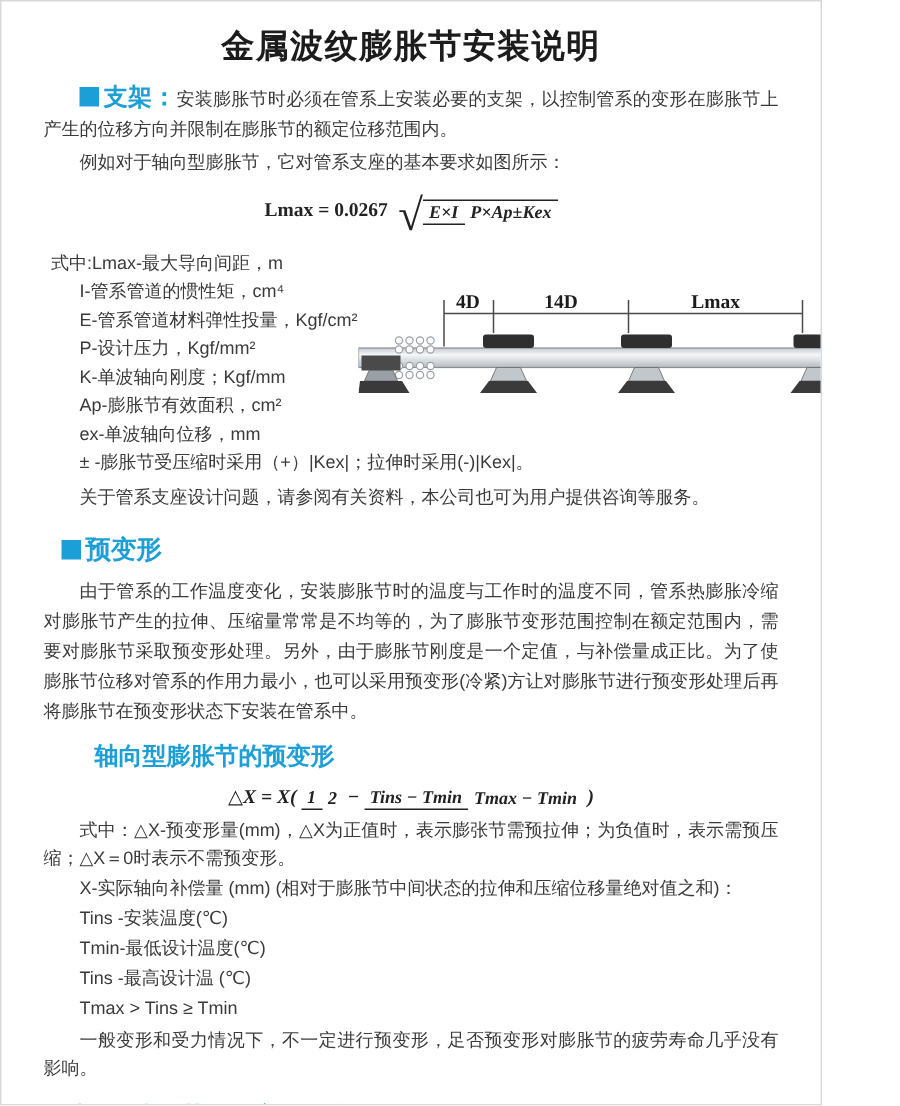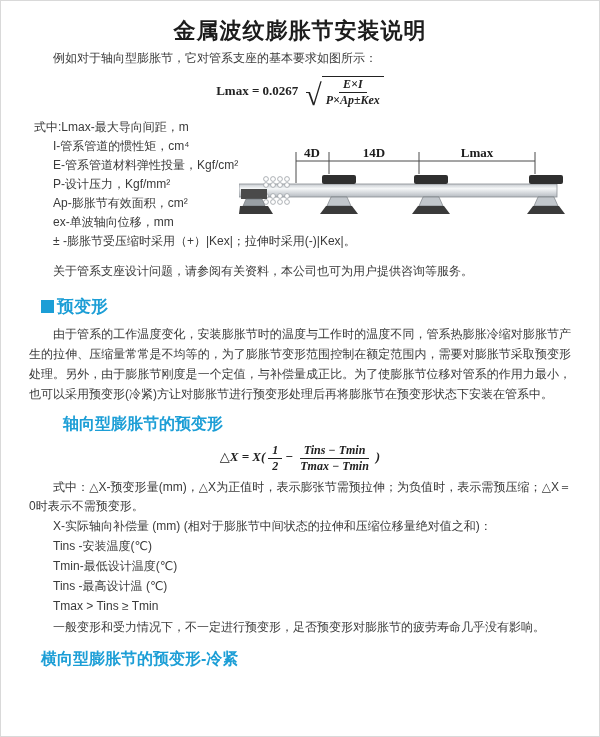--- a/index.html
+++ b/index.html
@@ -1,18 +1,18 @@
 <!DOCTYPE html>
 <html><head>
 <meta charset="utf-8">
 <style>
   html,body{margin:0;padding:0;background:#ffffff;}
   .page{
     position:relative;
-    width:600px;height:737px;
+    width:548px;height:737px;
     box-sizing:border-box;
     background:#ffffff;
     border:1px solid #d9d9d9;
     overflow:hidden;
     font-family:"Liberation Sans","DejaVu Sans",sans-serif;
     color:#3a3a3a;
     font-size:12px;
   }
   .doc-title{
     margin:15px 0 0 0;
@@ -46,21 +46,21 @@
     text-align:center;
     font-family:"Liberation Serif","DejaVu Serif",serif;
     color:#222;
   }
   .f-lhs{font-weight:700;font-size:13px;}
   .f-it{font-style:italic;font-weight:700;font-size:13px;}
   .sqrt{display:inline-flex;align-items:center;vertical-align:middle;margin-left:4px;}
   .rad{font-size:30px;line-height:1;font-weight:400;transform:translateY(3px);}
   .rooted{border-top:1.5px solid #222;}
   .frac{
-    display:inline-flex;flex-direction:column;align-items:center;
+    display:inline-flex;flex-direction:row;align-items:center;
     vertical-align:middle;
     font-style:italic;font-weight:700;
     font-family:"Liberation Serif","DejaVu Serif",serif;
     font-size:12px;line-height:15px;
   }
   .frac .num{border-bottom:1px solid #222;padding:0 4px;}
   .frac .den{padding:0 4px;}
   .defs{
     position:relative;
     margin:10px 0 0 33px;
@@ -100,38 +100,42 @@
   }
   .dim-label{font-family:"Liberation Serif","DejaVu Serif",serif;font-weight:700;font-size:13px;fill:#1c1c1c;}
 </style>
 </head>
 <body>
 
 <div class="page">
 
   <h1 class="doc-title">金属波纹膨胀节安装说明</h1>
 
+  <p class="para">
+    <span class="marker"></span><span class="sec-head">支架：</span><span>安装膨胀节时必须在管系上安装必要的支架，以控制管系的变形在膨胀节上产生的位移方向并限制在膨胀节的额定位移范围内。</span>
+  </p>
   <p class="para tight">例如对于轴向型膨胀节，它对管系支座的基本要求如图所示：</p>
 
   <div class="formula-row">
     <span class="f-lhs">Lmax = 0.0267</span>
     <span class="sqrt">
       <span class="rad">√</span>
       <span class="frac rooted">
         <span class="num">E×I</span>
         <span class="den">P×Ap±Kex</span>
       </span>
     </span>
   </div>
 
   <div class="defs">
     <div class="def-first">式中:Lmax-最大导向间距，m</div>
     <div class="def-item">I-管系管道的惯性矩，cm⁴</div>
     <div class="def-item">E-管系管道材料弹性投量，Kgf/cm²</div>
     <div class="def-item">P-设计压力，Kgf/mm²</div>
+    <div class="def-item">K-单波轴向刚度；Kgf/mm</div>
     <div class="def-item">Ap-膨胀节有效面积，cm²</div>
     <div class="def-item">ex-单波轴向位移，mm</div>
     <div class="def-item">± -膨胀节受压缩时采用（+）|Kex|；拉伸时采用(-)|Kex|。</div>
 
     <svg class="diagram" viewBox="0 0 330 78" xmlns="http://www.w3.org/2000/svg">
       <defs>
         <linearGradient id="pg" x1="0" y1="0" x2="0" y2="1">
           <stop offset="0" stop-color="#c6cacf"></stop>
           <stop offset="0.35" stop-color="#f5f7f8"></stop>
           <stop offset="1" stop-color="#b6bbc1"></stop>

